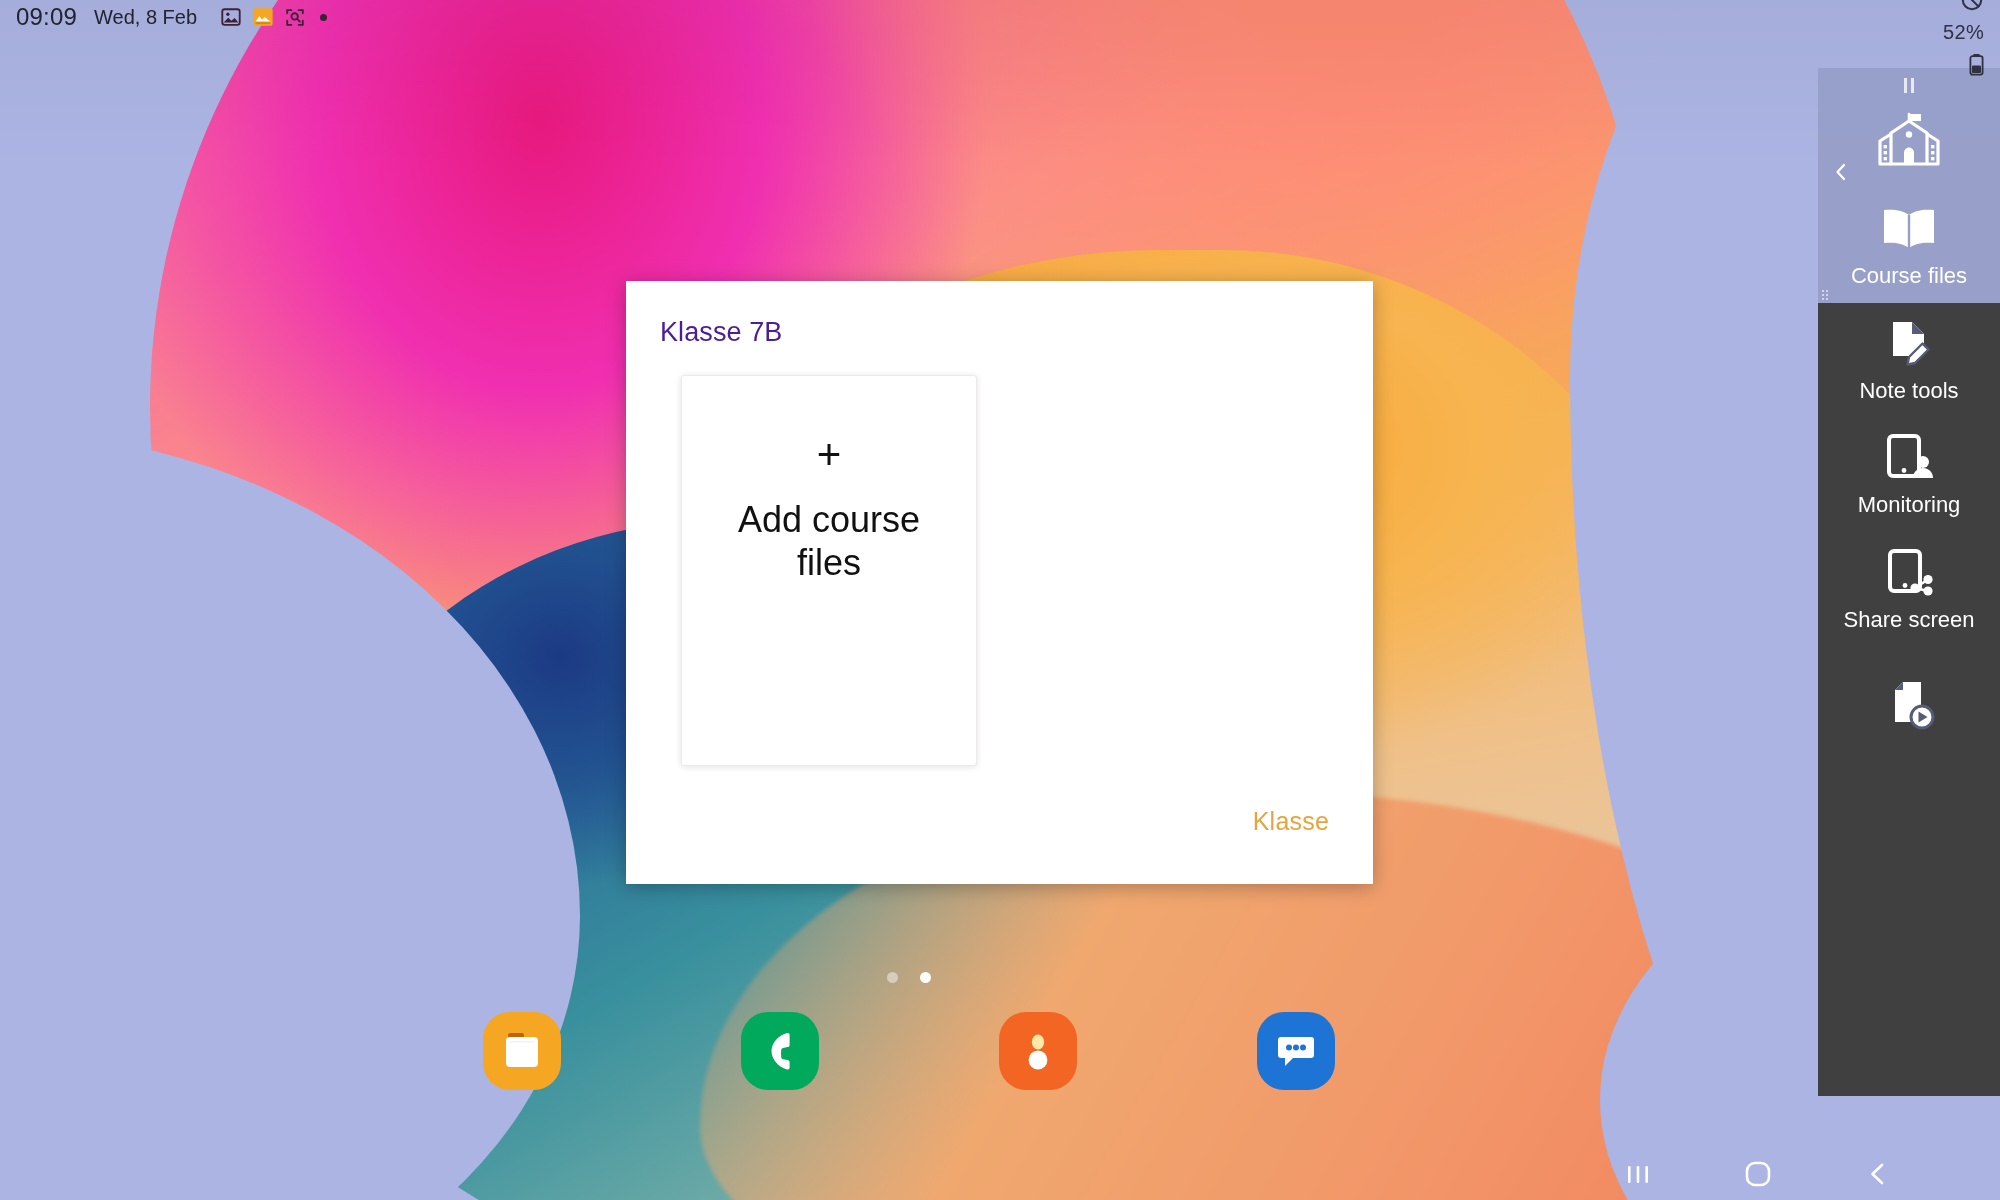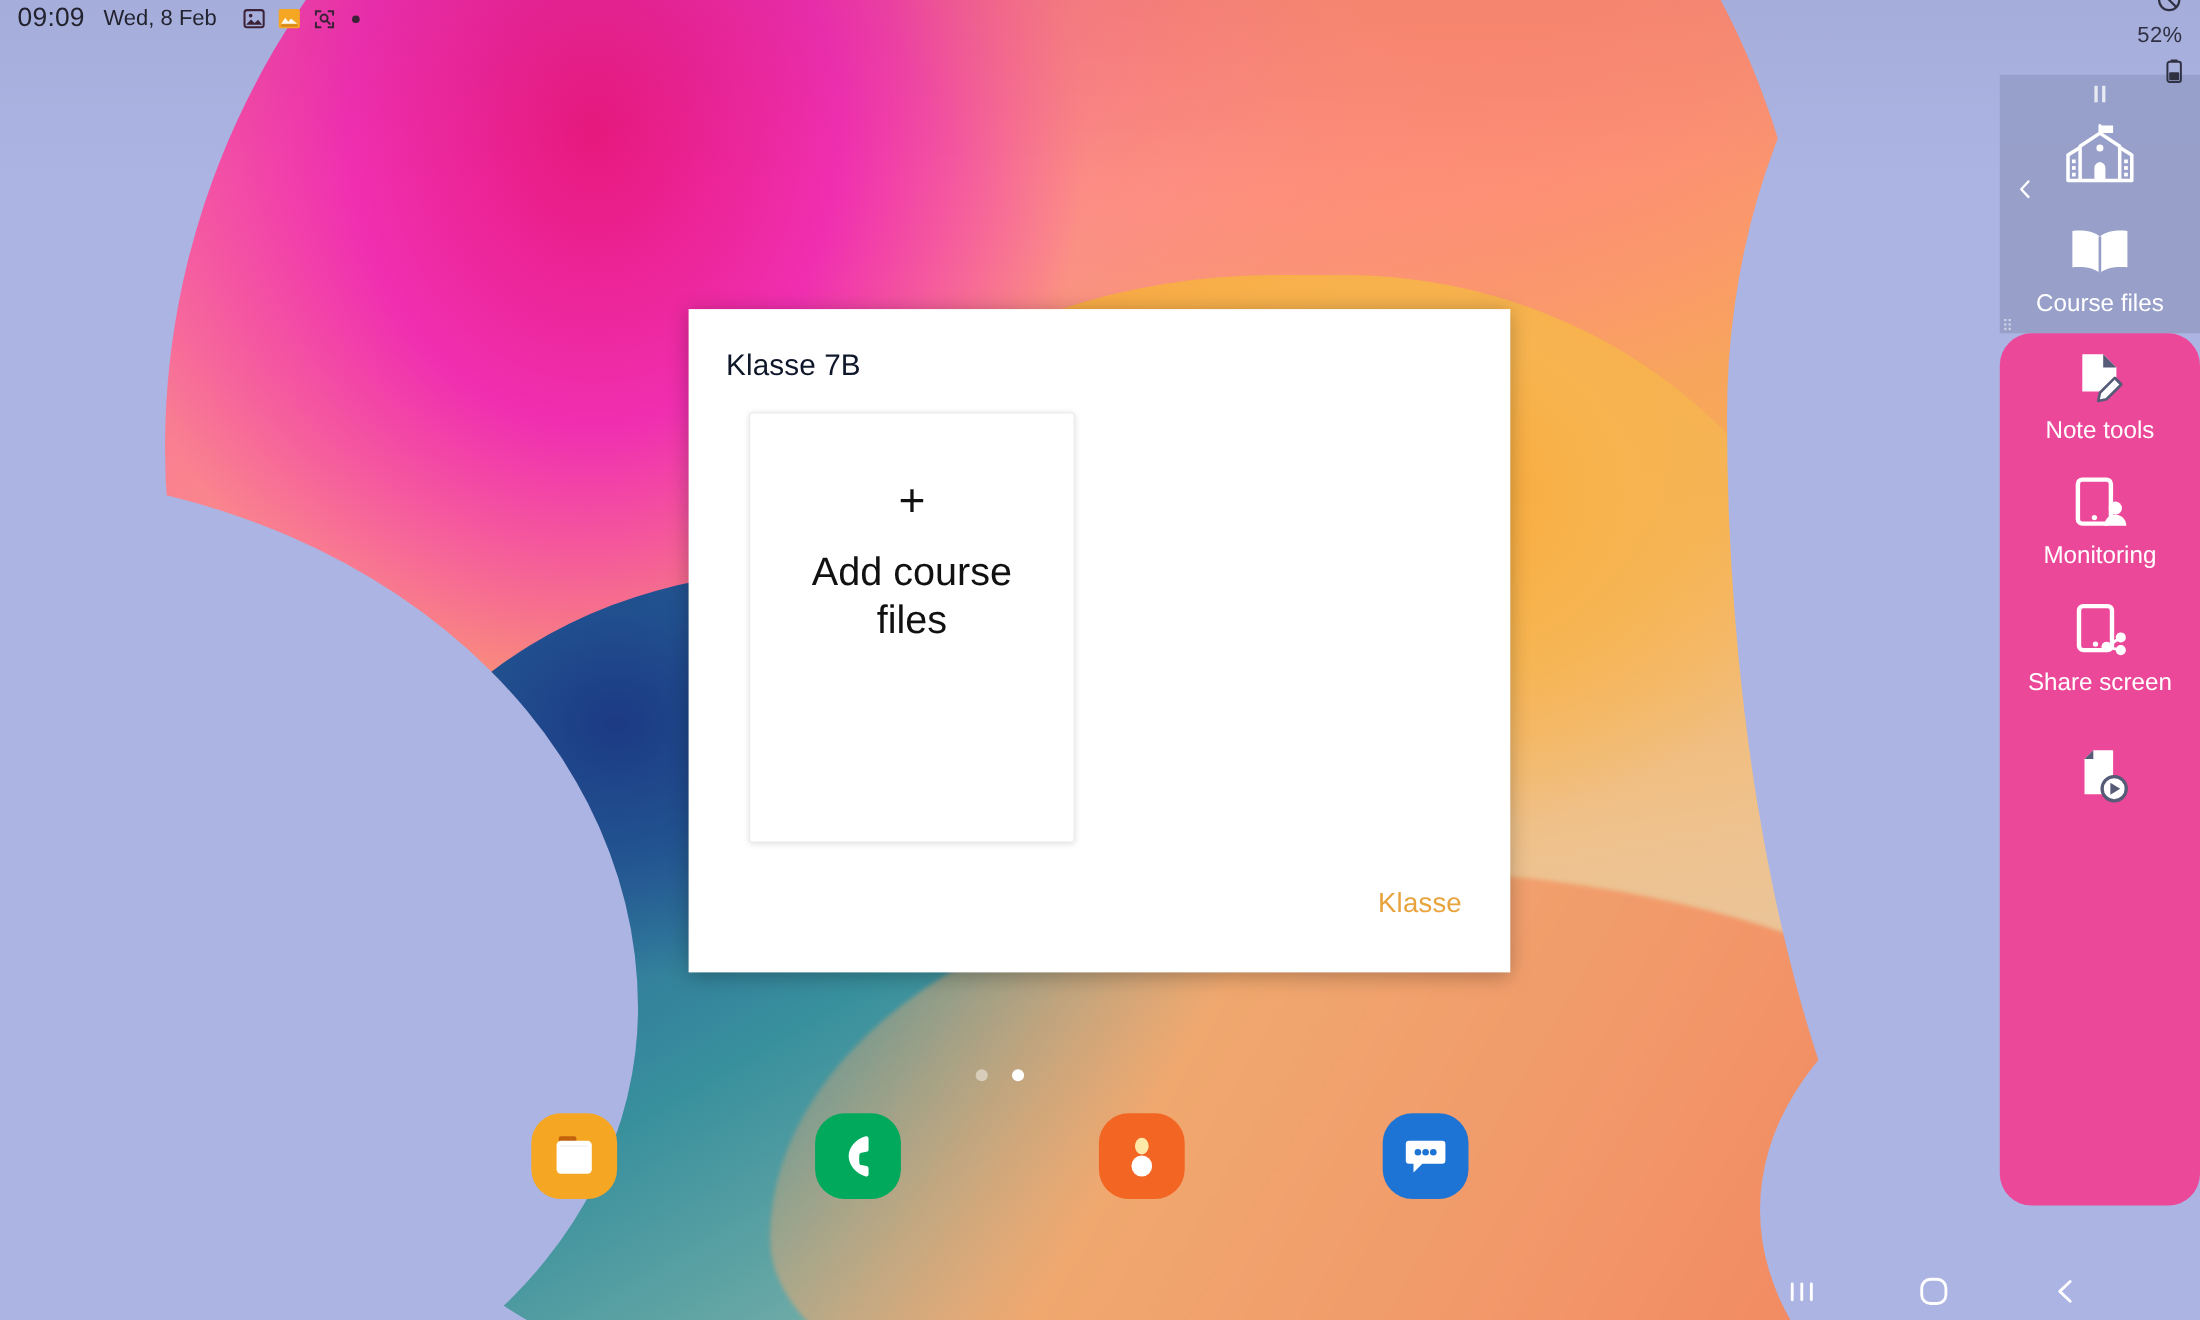--- a/index.html
+++ b/index.html
@@ -98,40 +98,40 @@
            display:flex; align-items:center; justify-content:flex-end; padding-right:62px; gap:0; }
   .navbtn{ width:120px; display:flex; align-items:center; justify-content:center; color:#fff; }
   .navbtn svg{ display:block; }
 
   
   #edgepanel{
     position:absolute; right:0; top:68px; width:182px; height:1028px; z-index:35;
     display:flex; flex-direction:column;
   }
   .ep-top{ background:rgba(150,158,200,.92); padding-top:4px; position:relative; }
-  .ep-bottom{ background:#ec4899; flex:1; position:relative;border-radius:29px; }
+  .ep-bottom{ background:#404040; flex:1; position:relative; }
   .ep-grabber{ width:100%; height:26px; display:flex; align-items:center; justify-content:center; }
   .ep-grabber .bars{ display:flex; gap:4px; }
   .ep-grabber .bars i{ display:block; width:3px; height:15px; background:rgba(255,255,255,.78); }
   .ep-backchev{ position:absolute; left:12px; top:92px; color:rgba(255,255,255,.85); }
   .ep-handle{ position:absolute; left:4px; bottom:3px; width:10px; height:10px; opacity:.55; }
   .ep-handle i{ position:absolute; width:2px; height:2px; background:#fff; }
 
   .ep-item{ display:flex; flex-direction:column; align-items:center; justify-content:flex-start;
             padding:10px 6px 14px; color:#fff; }
   .ep-ico{ height:62px; display:flex; align-items:center; justify-content:center; }
   .ep-label{ font-size:22px; line-height:1.12; text-align:center; color:#fff; margin-top:4px; max-width:160px; }
   .ep-item.noicon-pad{ padding-top:26px; }
 
   
   #dialog{
     position:absolute; left:626px; top:281px; width:747px; height:603px; z-index:50;
     background:#ffffff; box-shadow:0 3px 18px rgba(0,0,0,.28);
   }
-  .dlg-title{ position:absolute; left:34px; top:36px; font-size:27px; color:#0f172a; letter-spacing:.1px;text-align:center; }
+  .dlg-title{ position:absolute; left:34px; top:36px; font-size:27px; color:#4c1d95; letter-spacing:.1px;text-align:center; }
   .dlg-card{
     position:absolute; left:55px; top:94px; width:296px; height:391px;
     background:#fff; border:1px solid #eceaea; border-radius:3px;
     box-shadow:0 1px 6px rgba(0,0,0,.12);
     display:flex; flex-direction:column; align-items:center; justify-content:flex-start; padding-top:58px;
   }
   .dlg-plus{ font-size:42px; line-height:1; color:#111; font-weight:400; }
   .dlg-cardlabel{ margin-top:22px; font-size:36px; line-height:1.2; color:#111; text-align:center; width:230px; }
   .dlg-cancel{
     position:absolute; right:38px; bottom:44px; font-size:25px; color:#e8a33d; letter-spacing:.2px;

